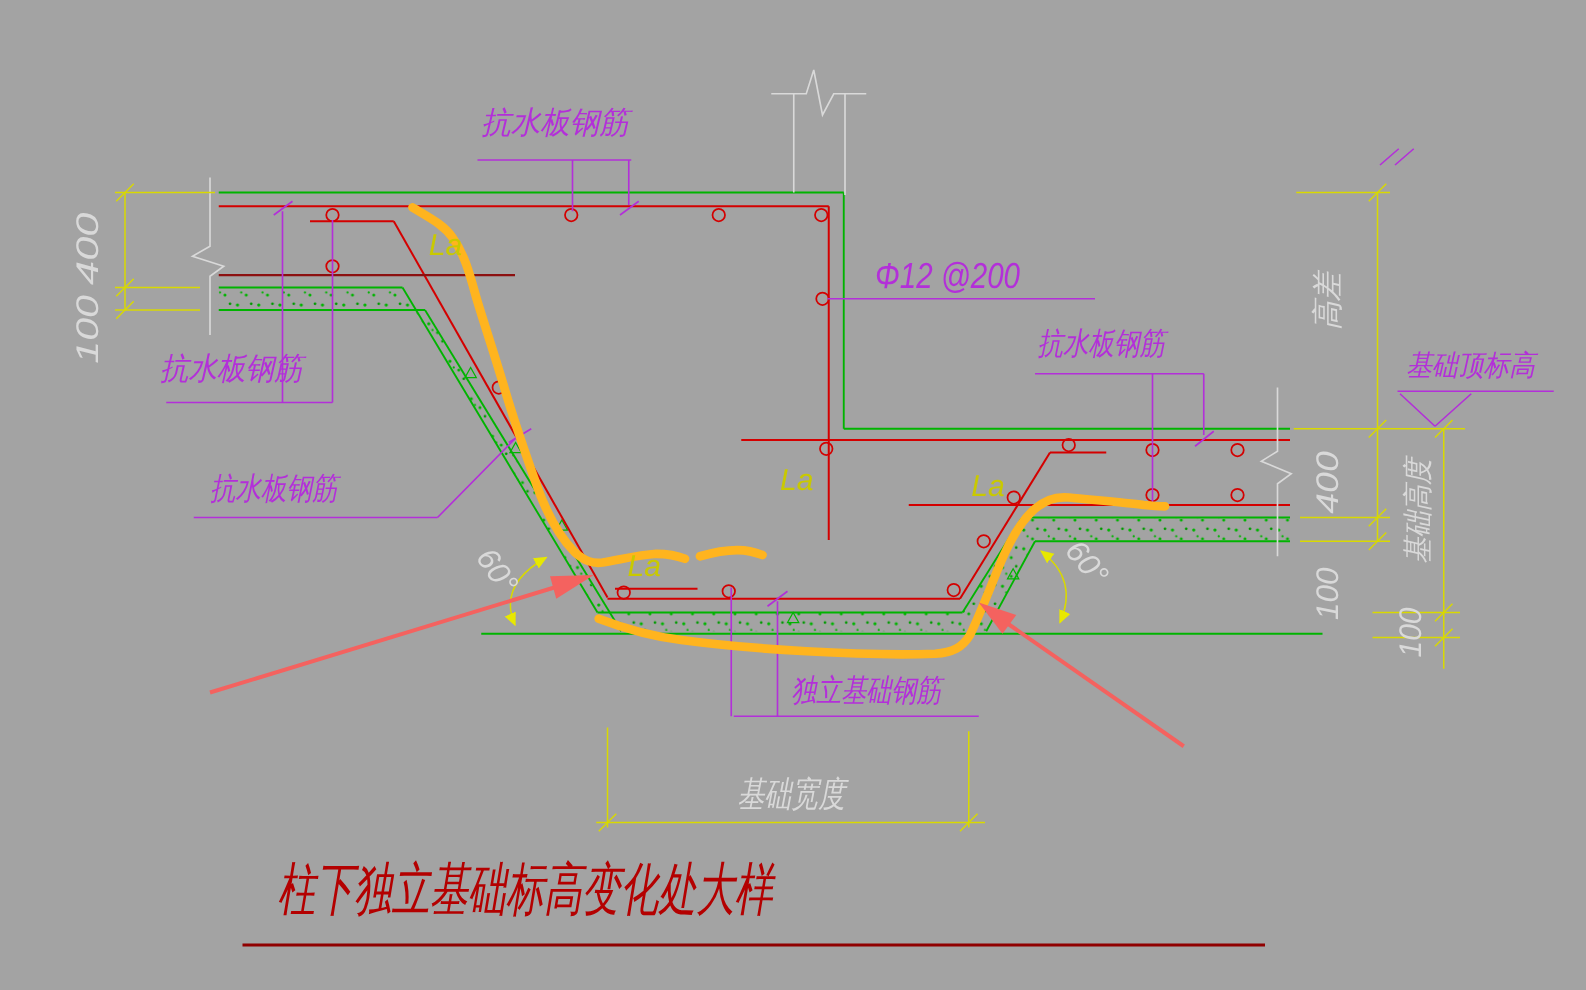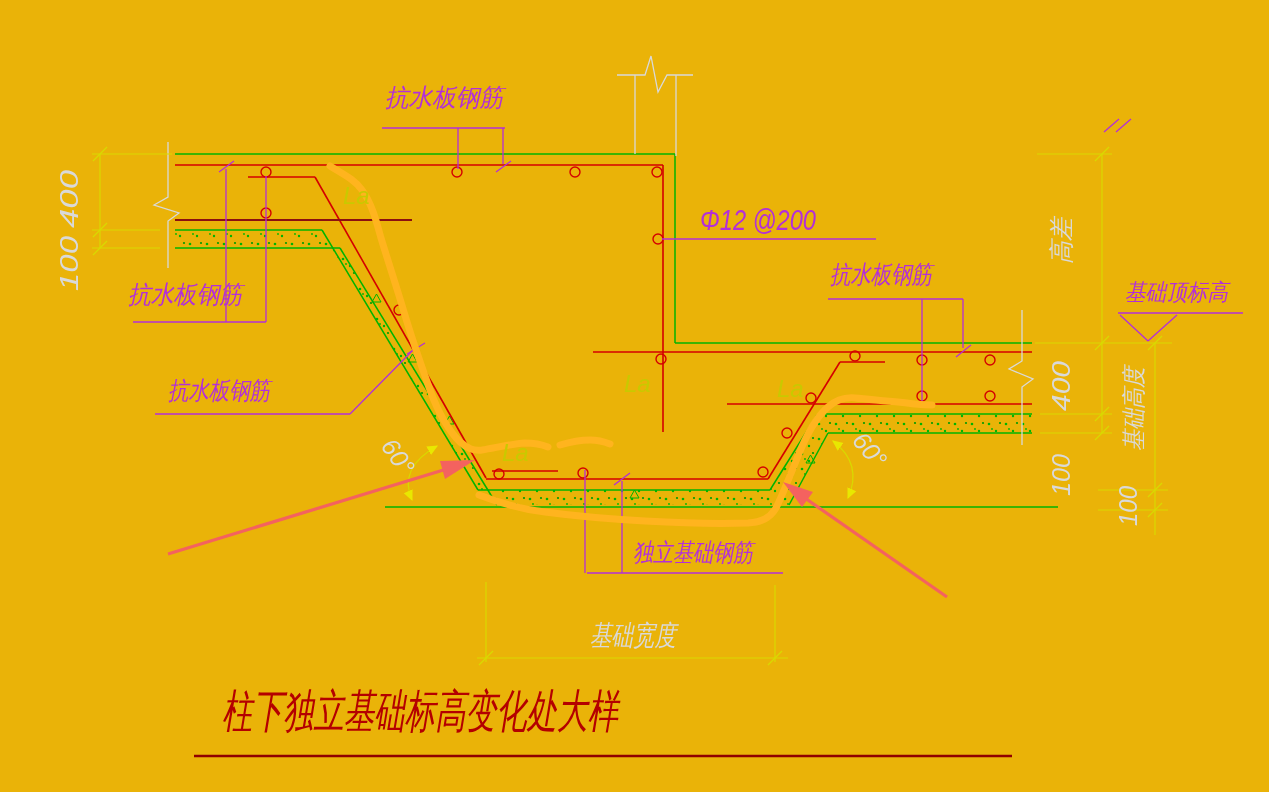--- a/index.html
+++ b/index.html
@@ -1,16 +1,16 @@
 <!DOCTYPE html>
 <html><head>
 <meta charset="utf-8">
 <style>
   html,body{margin:0;padding:0;background:#000;}
-  .stage{position:relative;width:1269px;height:792px;background:#eab308;overflow:hidden;
+  .stage{position:relative;width:1269px;height:792px;background:#a3a3a3;overflow:hidden;
          font-family:"Liberation Sans", sans-serif;}
   svg text{font-family:"Liberation Sans", sans-serif;}
   .lbl{fill:#b32fd9;font-size:25px;font-style:italic;}
   .lbl-big{fill:#b32fd9;font-size:29px;font-style:italic;}
   .wtxt{fill:#d9d9d9;font-size:25px;font-style:italic;}
   .ytxt{fill:#c9c900;font-size:24px;font-style:italic;}
   .ttl{fill:#b40000;font-size:46px;font-style:italic;}
   .cline{stroke:#00b400;stroke-width:1.5;fill:none;}
   .rline{stroke:#d40000;stroke-width:1.6;fill:none;}
   .rdark{stroke:#8c1010;stroke-width:1.8;fill:none;}

